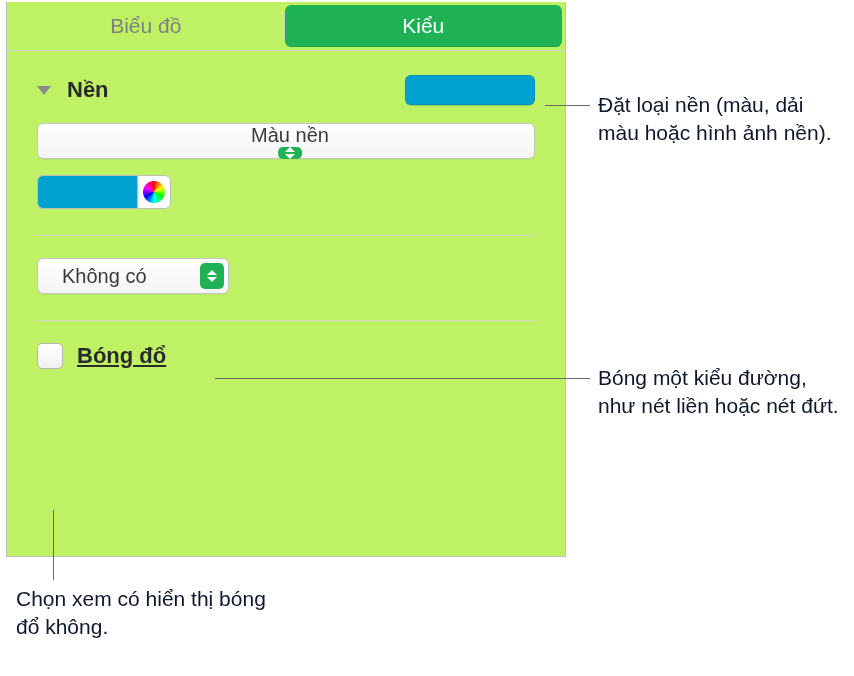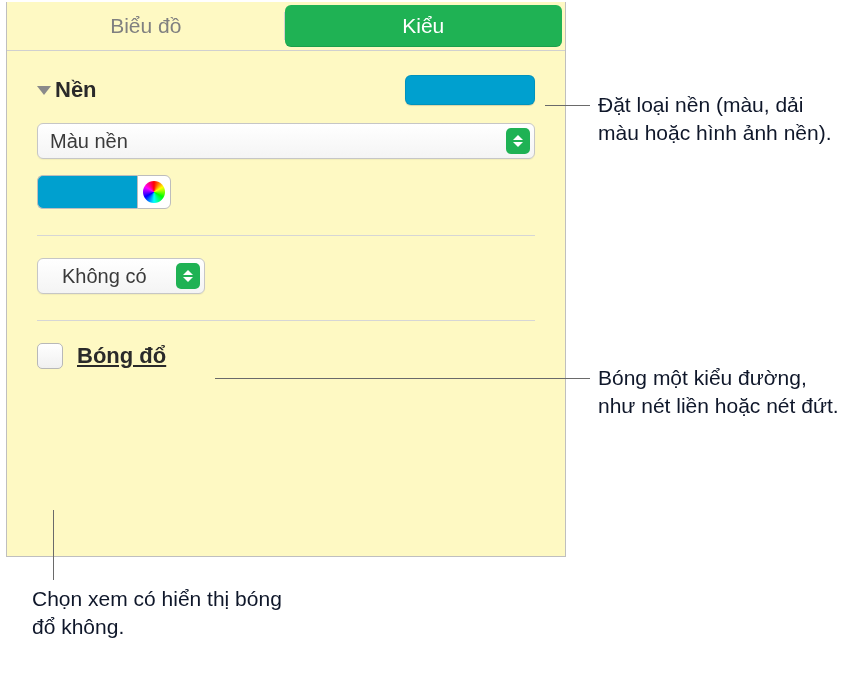--- a/index.html
+++ b/index.html
@@ -13,21 +13,21 @@
     color: #333;
   }
   .panel {
     position: absolute;
     left: 6px;
     top: 2px;
     width: 560px;
     height: 555px;
     border: 1px solid #bfbfbf;
     border-top: none;
-    background: #fef9c3;
+    background: #bef264;
     box-sizing: border-box;
     text-align: right;
   }
   
   .tabs {
     display: flex;
     height: 48px;
     border-bottom: 1px solid #d0d0d0;
   }
   .tab {
@@ -61,21 +61,21 @@
   }
   .section-header {
     display: flex;
     align-items: center;
     justify-content: space-between;
     margin-bottom: 18px;
   }
   .disclosure-label {
     display: flex;
     align-items: center;
-    gap: 4px;
+    gap: 16px;
     font-size: 22px;
     font-weight: 600;
     color: #2a2a2a;
   }
   .disclosure-tri {
     width: 0; height: 0;
     border-left: 7px solid transparent;
     border-right: 7px solid transparent;
     border-top: 9px solid #8a8a8a;
   }
@@ -93,22 +93,22 @@
     display: flex;
     align-items: center;
     justify-content: space-between;
     padding: 0 4px 0 12px;
     font-size: 20px;
     color: #3a3a3a;
     background: linear-gradient(#fff, #f4f4f4);
     box-shadow: 0 1px 1px rgba(0,0,0,.05);
     box-sizing: border-box;
   }
-  .popup-wide { width: 100%; }
-  .popup-narrow { width: 168px; padding-left: 24px; }
+  .popup-wide { width: 100%; flex-direction: column; }
+  .popup-narrow { width: 192px; padding-left: 24px; }
   .popup-knob {
     width: 24px; height: 26px;
     background: #1fb254;
     border-radius: 5px;
     display: flex;
     flex-direction: column;
     align-items: center;
     justify-content: center;
     gap: 2px;
   }
@@ -250,15 +250,15 @@
 <div class="callout" style="left:598px; top:91px; width:245px;">
   <span>Đặt loại nền (màu, dải màu hoặc hình ảnh nền).</span>
 </div>
 
 <div class="leader" style="left:215px; top:378px; width:375px;"></div>
 <div class="callout" style="left:598px; top:364px; width:245px;">
   <span>Bóng một kiểu đường, như nét liền hoặc nét đứt.</span>
 </div>
 
 <div class="leader-v" style="left:53px; top:510px; height:70px;"></div>
-<div class="callout" style="left:32px; top:585px; width:260px;">
+<div class="callout" style="left:16px; top:585px; width:260px;">
   <span>Chọn xem có hiển thị bóng đổ không.</span>
 </div>
 
 </body></html>

